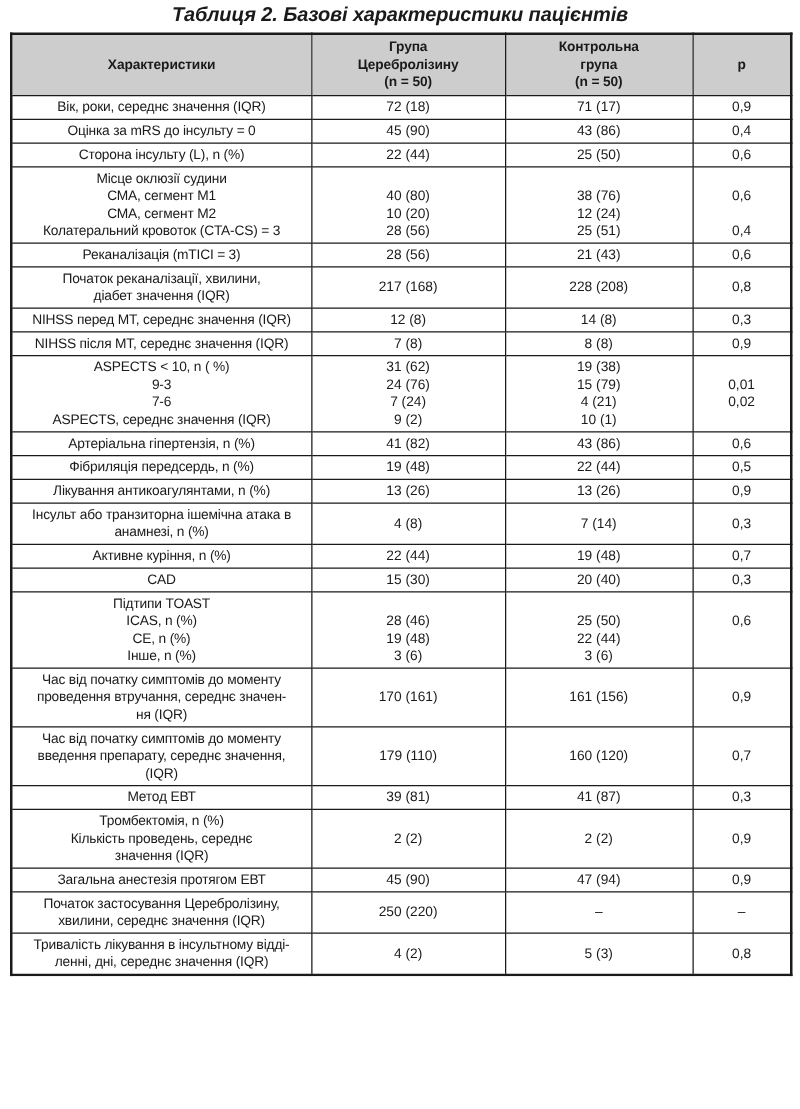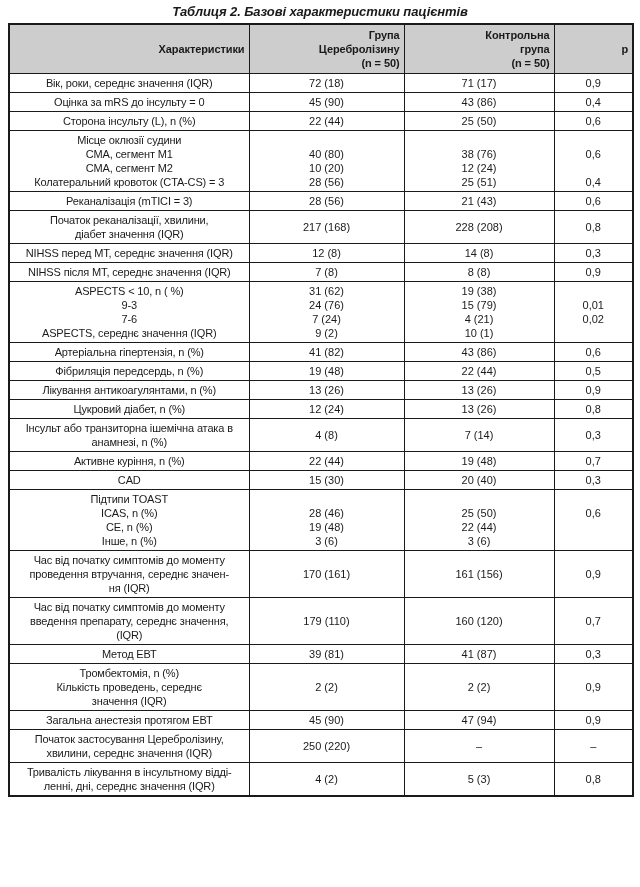--- a/index.html
+++ b/index.html
@@ -12,21 +12,21 @@
     font-family: "Liberation Sans", "DejaVu Sans", sans-serif;
     color: #1a1a1a;
   }
   .page {
     width: 640px;
   }
   .table-title {
     text-align: center;
     font-weight: bold;
     font-style: italic;
-    font-size: 13px;
+    font-size: 16px;
     letter-spacing: -0.1px;
     padding: 4px 0 4px 0;
   }
   table.patients {
     border-collapse: collapse;
     table-layout: fixed;
     width: 624px;
     margin: 0 8px;
     border: 2px solid #1a1a1a;
   }
@@ -38,21 +38,21 @@
     border: 1px solid #1a1a1a;
     font-size: 11px;
     line-height: 14px;
     padding: 2px 4px;
     vertical-align: middle;
     overflow: hidden;
   }
   th {
     background: #cdcdcd;
     font-weight: bold;
-    text-align: right;
+    text-align: center;
     letter-spacing: -0.1px;
     height: 44px;
   }
   td.label-cell {
     text-align: center;
     letter-spacing: -0.15px;
   }
   td.value-cell {
     text-align: center;
   }
@@ -281,34 +281,20 @@
           </td>
           <td class="value-cell">
             <div class="ln">13 (26)</div>
           </td>
           <td class="value-cell">
             <div class="ln">0,9</div>
           </td>
         </tr>
         <tr>
           <td class="label-cell">
-            <div class="ln">Цукровий діабет, n (%)</div>
-          </td>
-          <td class="value-cell">
-            <div class="ln">12 (24)</div>
-          </td>
-          <td class="value-cell">
-            <div class="ln">13 (26)</div>
-          </td>
-          <td class="value-cell">
-            <div class="ln">0,8</div>
-          </td>
-        </tr>
-        <tr>
-          <td class="label-cell">
             <div class="ln">Інсульт або транзиторна ішемічна атака в</div>
             <div class="ln">анамнезі, n (%)</div>
           </td>
           <td class="value-cell">
             <div class="ln">4 (8)</div>
           </td>
           <td class="value-cell">
             <div class="ln">7 (14)</div>
           </td>
           <td class="value-cell">

